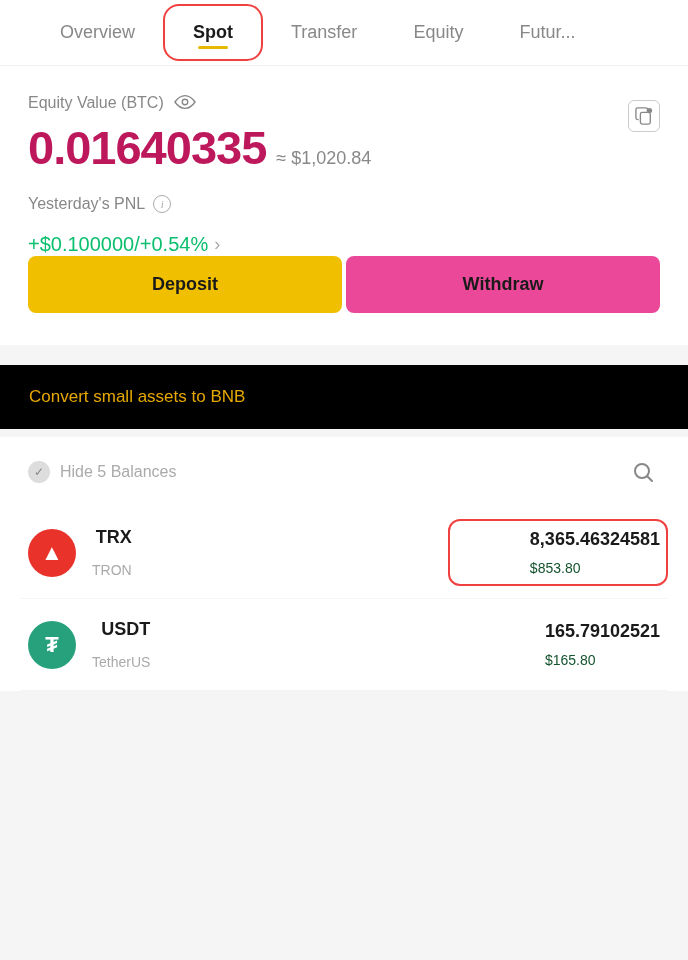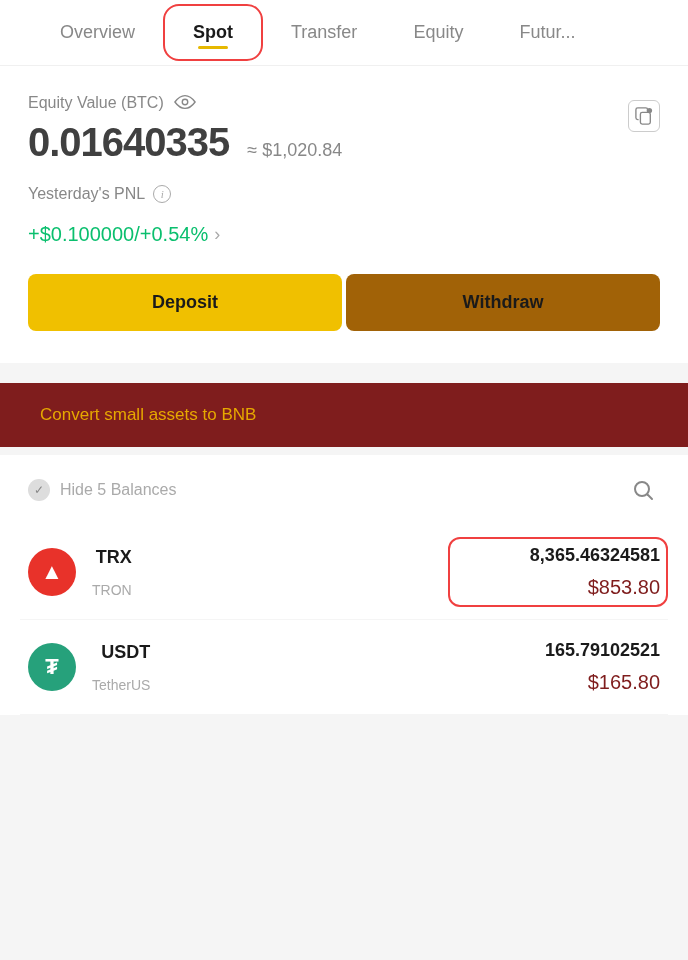--- a/index.html
+++ b/index.html
@@ -61,30 +61,30 @@
       font-size: 16px;
       color: #888;
       margin-bottom: 8px;
     }
     .equity-row {
       display: flex;
       align-items: flex-start;
       justify-content: space-between;
     }
     .equity-value {
-      font-size: 40px;
+      font-size: 47px;
       font-weight: 700;
-      color: #404040;
+      color: #be185d;
       letter-spacing: -1px;
     }
     .equity-usd {
       font-size: 18px;
       color: #888;
       font-weight: 400;
-      margin-left: 18px;
+      margin-left: 10px;
     }
     .copy-icon-wrap {
       margin-top: 6px;
     }
 
     .pnl-section {
       margin-top: 20px;
     }
     .pnl-label {
       display: flex;
@@ -104,50 +104,49 @@
     }
     .pnl-arrow {
       font-size: 18px;
       color: #aaa;
     }
 
     
     .action-buttons {
       display: flex;
       gap: 4px;
-      margin-top: 28px;
     }
     .btn-deposit {
       flex: 1;
       background: #f0c000;
       border: none;
       border-radius: 8px;
       padding: 18px 0;
       font-size: 18px;
       font-weight: 700;
       color: #1a1a1a;
       cursor: pointer;
     }
     .btn-withdraw, .btn-transfer {
       flex: 1;
-      background: #a16207;
+      background: #ec4899;
       border: none;
       border-radius: 8px;
       padding: 18px 0;
       font-size: 18px;
       font-weight: 600;
       color: #1a1a1a;
       cursor: pointer;
     }
 
     
     .convert-banner {
-      background: #7f1d1d;
+      background: #000000;
       margin: 12px 0 0;
-      padding: 22px 40px;
+      padding: 22px 29px;
       border-top: 8px solid #f5f5f5;
       border-bottom: 8px solid #f5f5f5;
     }
     .convert-banner span {
       font-size: 17px;
       color: #e6a800;
       font-weight: 500;
     }
 
     
@@ -218,30 +217,29 @@
       font-weight: 700;
       color: #1a1a1a;
       text-align: right;
     }
     .asset-fullname {
       font-size: 14px;
       color: #aaa;
       margin-top: 14px;
     }
     .asset-right {
-      text-align: right;
     }
     .asset-amount {
       font-size: 18px;
       font-weight: 600;
       color: #1a1a1a;
     }
     .asset-usd {
-      font-size: 20px;
-      color: #7f1d1d;
+      font-size: 14px;
+      color: #14532d;
       margin-top: 10px;
     }
 
     
     .trx-highlight {
       position: absolute;
       right: 0;
       top: 12px;
       bottom: 12px;
       width: 220px;

